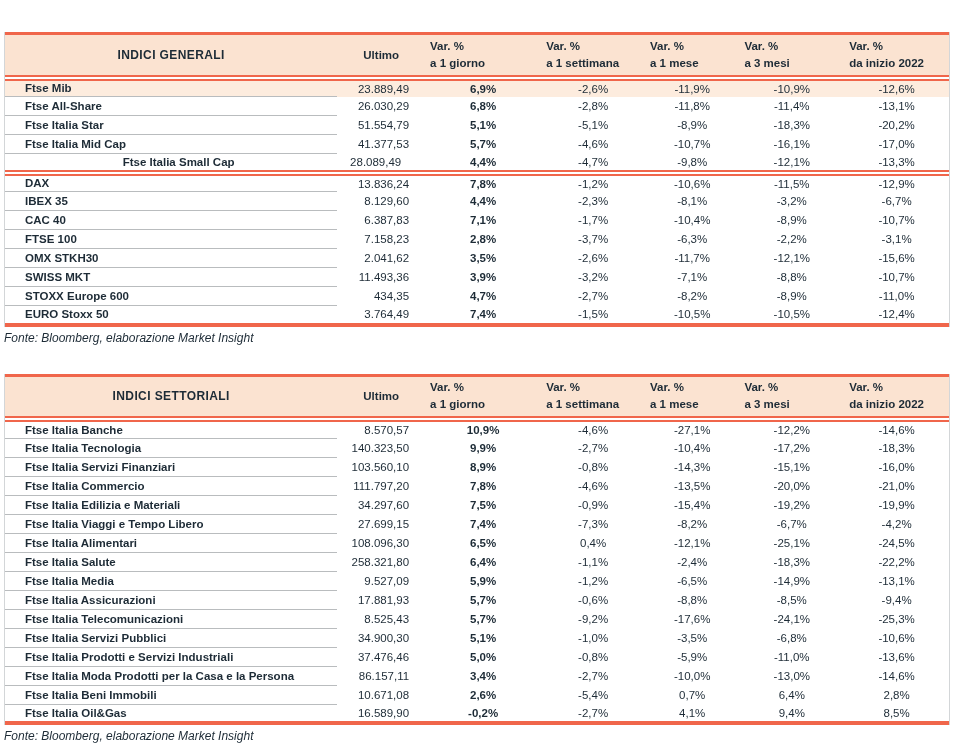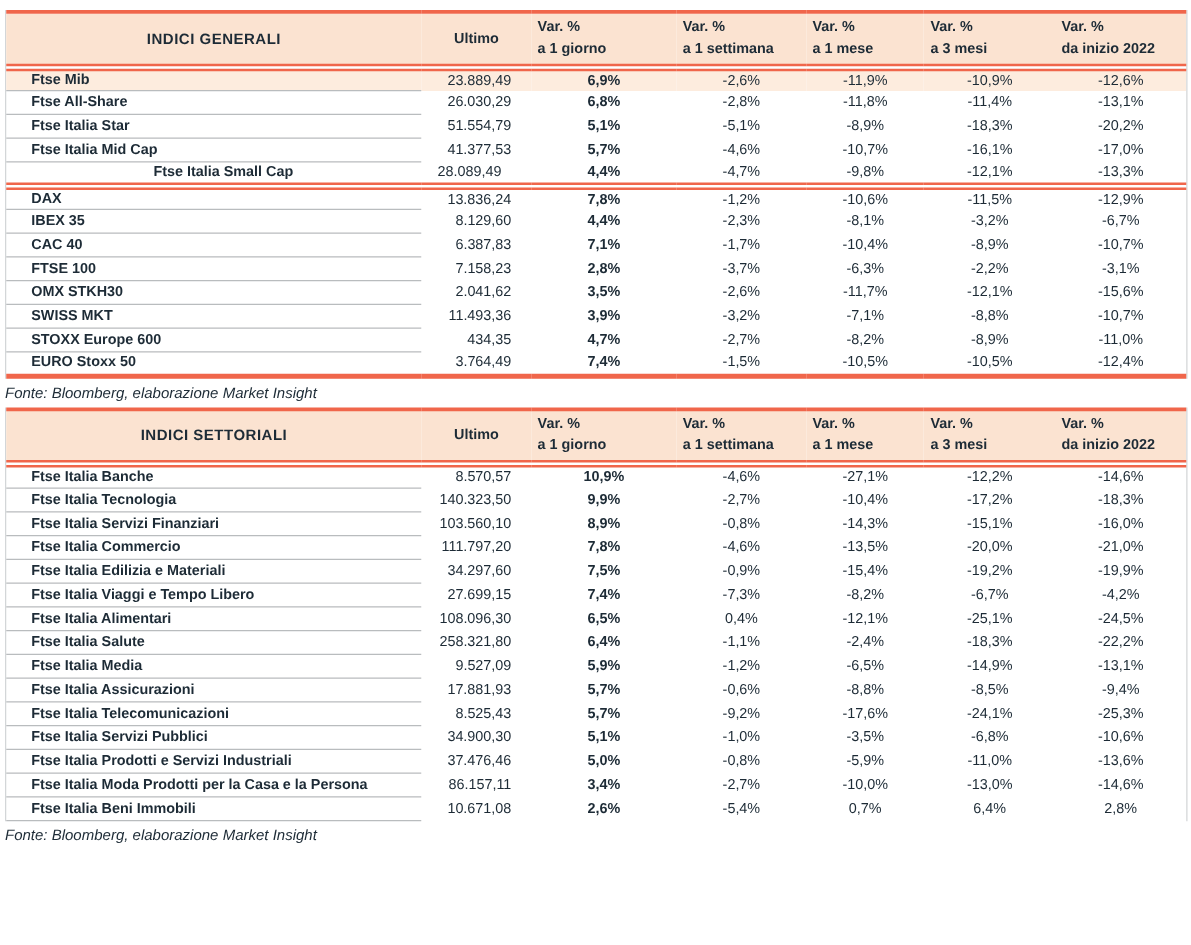--- a/index.html
+++ b/index.html
@@ -11,21 +11,21 @@
     --outer:#d3d6d8;
   }
   html,body{margin:0;padding:0;background:#ffffff;}
   body{
     width:953px;height:756px;overflow:hidden;
     font-family:"Liberation Sans", sans-serif;
     color:var(--text);
     -webkit-font-smoothing:antialiased;
   }
   .page{padding:8px 3px 0 4px;box-sizing:border-box;}
-  .table-block{border-left:1px solid var(--outer);border-right:1px solid var(--outer);}
+  .table-block{border-left:1px solid var(--outer);border-right:1px solid var(--outer);margin-top:24px;}
   table{width:100%;border-collapse:collapse;table-layout:fixed;}
   th,td{
     padding:0 5px;font-size:11.5px;color:var(--text);
     overflow:hidden;white-space:nowrap;box-sizing:border-box;
   }
   thead th{
     background:var(--header-bg);
     border-top:3px solid var(--accent);
     border-bottom:6px double var(--accent);
     font-weight:bold;height:44px;vertical-align:middle;
@@ -379,18 +379,27 @@
             </tr>
             <tr class="">
               <td class="name">Ftse Italia Beni Immobili</td>
               <td class="ultimo">10.671,08</td>
               <td class="var first">2,6%</td>
               <td class="var">-5,4%</td>
               <td class="var">0,7%</td>
               <td class="var">6,4%</td>
               <td class="var">2,8%</td>
             </tr>
+            <tr class="table-end">
+              <td class="name">Ftse Italia Oil&amp;Gas</td>
+              <td class="ultimo">16.589,90</td>
+              <td class="var first">-0,2%</td>
+              <td class="var">-2,7%</td>
+              <td class="var">4,1%</td>
+              <td class="var">9,4%</td>
+              <td class="var">8,5%</td>
+            </tr>
           </tbody>
         </table>
       </section>
       <div class="fonte">Fonte: Bloomberg, elaborazione Market Insight</div>
     </div>
 </div>
 
 </body></html>

